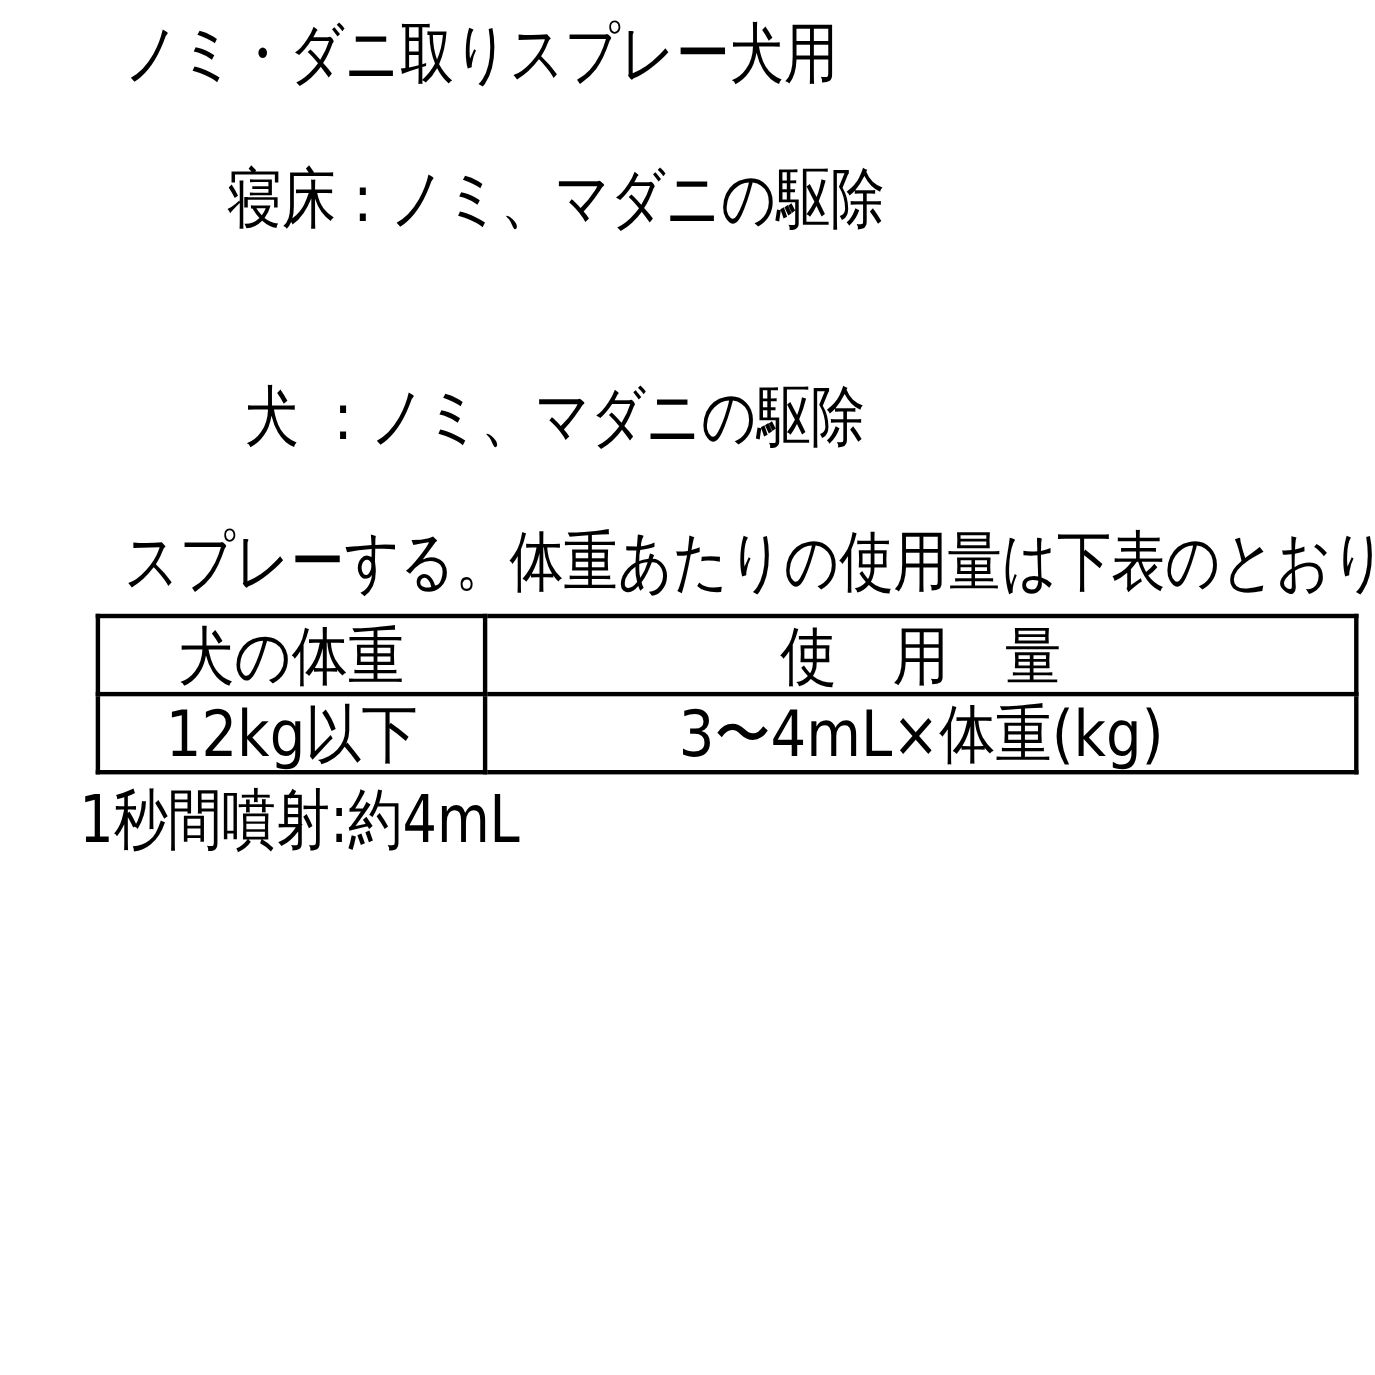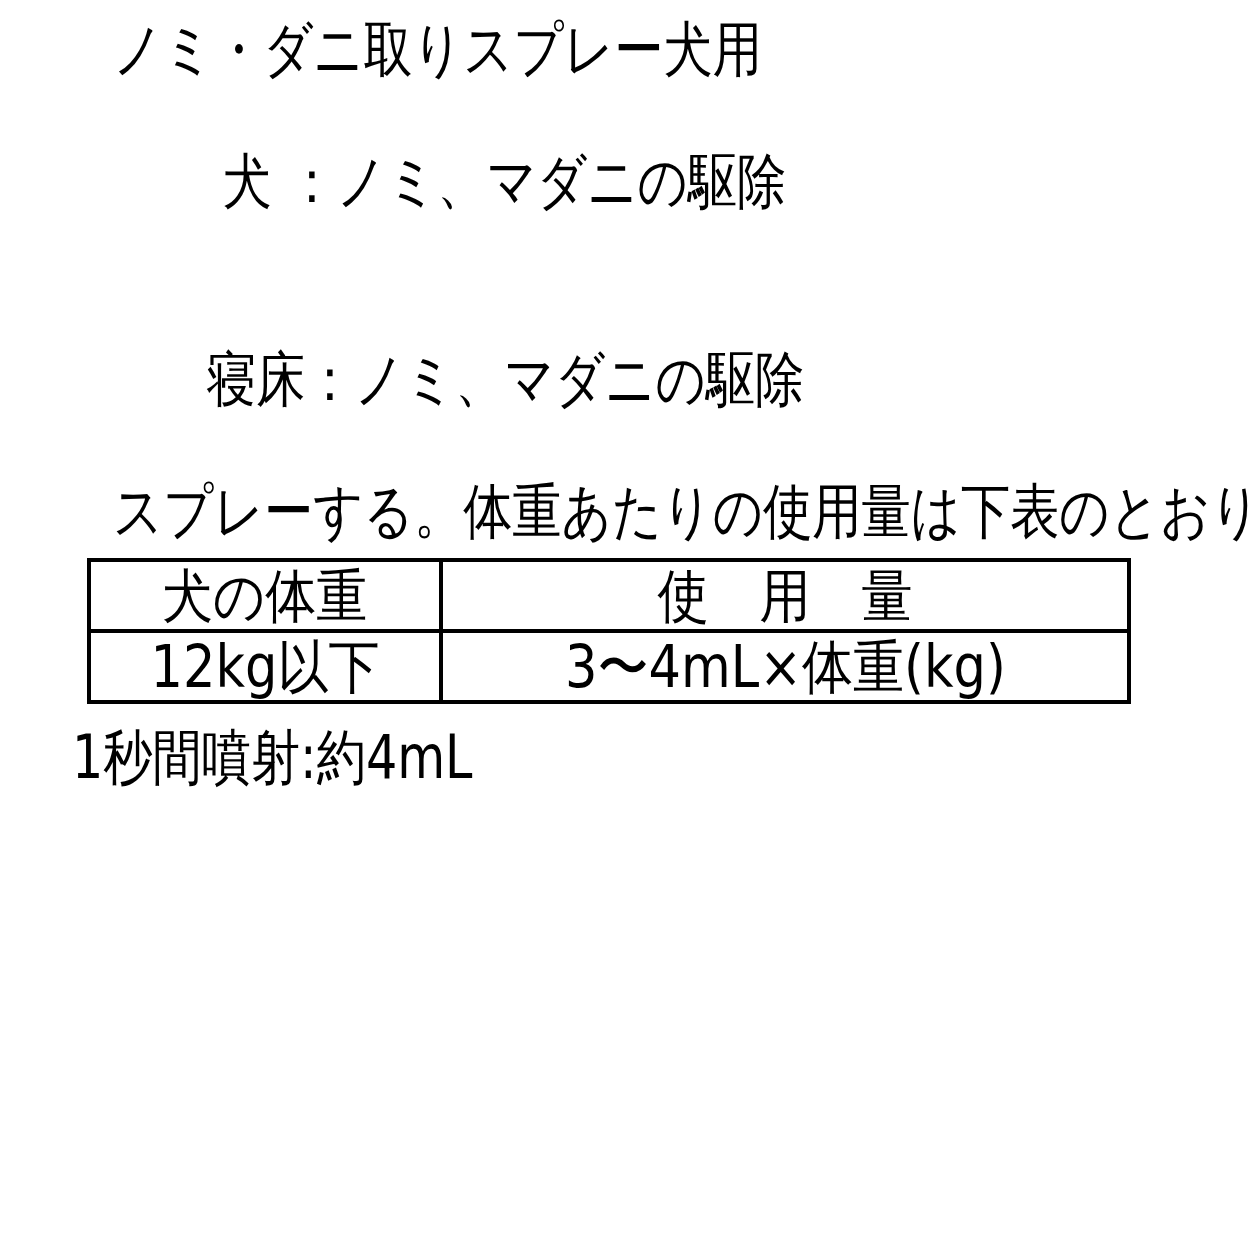--- a/index.html
+++ b/index.html
@@ -26,21 +26,21 @@
     margin-right: 8px; flex: 0 0 auto;
   }
   .bullet-inner { width: 34px; height: 34px; border: 5px solid #000; border-radius: 50%; }
 
   .indent1 { margin-left: 99px; }
   .indent0 { margin-left: 58px; }
   .gap-top { margin-top: 18px; }
 
   table.dosage {
     border-collapse: collapse; table-layout: fixed;
-    width: 1044px; margin: 14px 0 0 73px;
+    width: 1148px; margin: 14px 0 0 73px;
   }
   table.dosage th, table.dosage td {
     border: 4px solid #000; height: 71px; padding: 0;
     text-align: center; vertical-align: middle; font-weight: normal;
   }
   .col-weight { width: 352px; }
   .ctxt {
     display: inline-block; white-space: pre;
     font-size: 58px; line-height: 1;
     transform: scaleX(0.88); transform-origin: 50% 50%;
@@ -50,26 +50,26 @@
 <body>
 
 <div class="page">
 
   <div class="row indent1">
     <span class="txt">ノミ・ダニ取りスプレー犬用</span>
   </div>
 
   <div class="row indent1">
     <span class="txt">
-      <span> 犬 </span><span>：</span><span>ノミ、マダニの駆除</span>
+      <span>寝床</span><span>：</span><span>ノミ、マダニの駆除</span>
     </span>
   </div>
   <div class="row indent1">
     <span class="txt">
-      <span>寝床</span><span>：</span><span>ノミ、マダニの駆除</span>
+      <span> 犬 </span><span>：</span><span>ノミ、マダニの駆除</span>
     </span>
   </div>
 
   <div class="row indent1">
     <span class="txt">スプレーする。体重あたりの使用量は下表のとおり。</span>
   </div>
 
   <table class="dosage">
     <colgroup>
         <col class="col-weight">
@@ -82,21 +82,21 @@
       </tr>
     </thead>
     <tbody>
       <tr>
         <td><span class="ctxt">12kg以下</span></td>
         <td><span class="ctxt">3〜4mL×体重(kg)</span></td>
       </tr>
     </tbody>
   </table>
 
-  <div class="row indent0" style="margin-top:20px">
+  <div class="row indent0" style="margin-top:8px">
     <span class="txt">1秒間噴射:約4mL</span>
   </div>
   <div class="row indent0">
     <span class="txt">
       
     </span>
   </div>
 
 </div>
 

